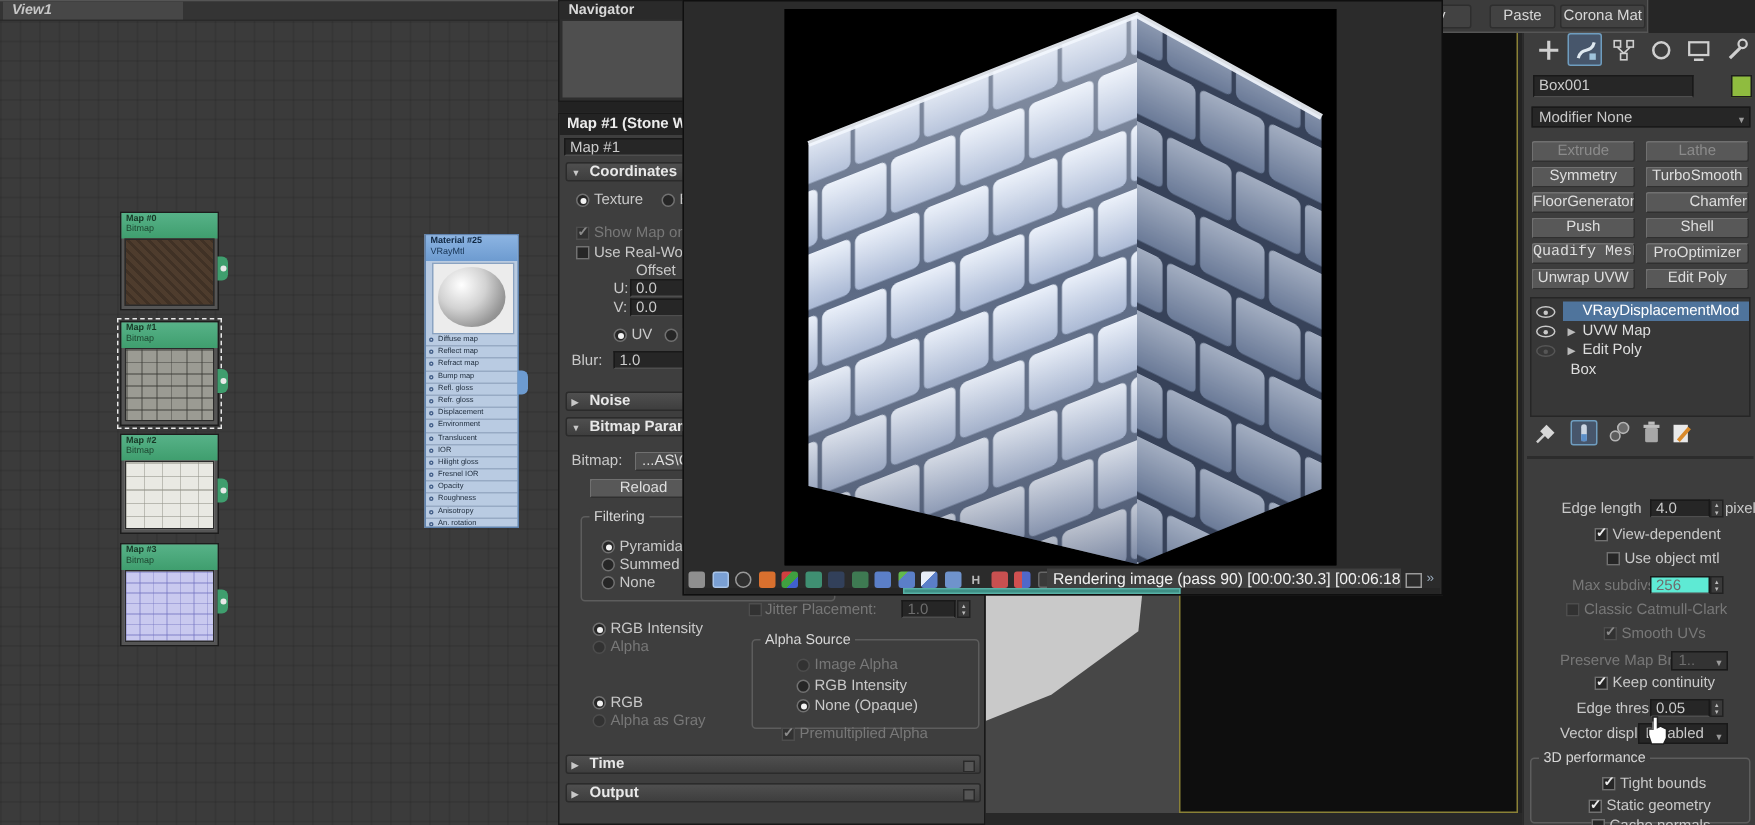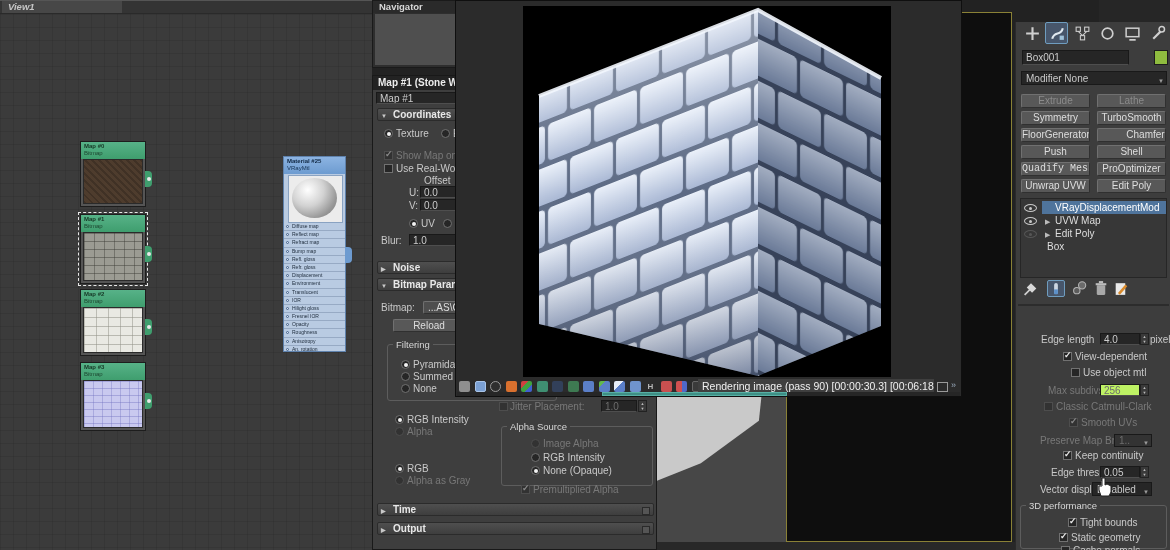--- a/index.html
+++ b/index.html
@@ -311,20 +311,25 @@
     <span class="lbl" style="left:170px;top:376px;">RGB Intensity</span>
     <span class="rad sel" style="left:158px;top:390px;"></span>
     <span class="lbl" style="left:170px;top:389px;">None (Opaque)</span>
     <span class="cb ck dis" style="left:148px;top:409px;"></span>
     <span class="lbl dis" style="left:160px;top:408px;">Premultiplied Alpha</span>
 
     <div class="roll closed" style="left:4px;top:427px;width:277px;"><span>Time</span><span class="rico"></span></div>
     <div class="roll closed" style="left:4px;top:446px;width:277px;"><span>Output</span><span class="rico"></span></div>
   </div>
 
+  <div id="toptb" class="abs z3">
+    <div class="ttbtn" style="left:22px;width:58px;">Copy</div>
+    <div class="ttbtn" style="left:92px;width:44px;">Paste</div>
+    <div class="ttbtn" style="left:139px;width:57px;">Corona Mat</div>
+  </div>
   <div id="tt-dark" class="abs z3"></div>
 
   <div id="cpanel" class="abs z2">
 
     <div id="modsel"></div>
     <span class="cpicon" style="left:8px;">
       <svg viewBox="0 0 16 16">
           <path d="M8 2 V14 M2 8 H14" stroke="#cfcfcf" stroke-width="2" fill="none"></path>
         </svg></span>
     <span class="cpicon" style="left:33px;">
@@ -424,21 +429,21 @@
 
     <span class="lbl" style="left:25px;top:312px;">Edge length</span>
     <div class="fld" style="left:84px;top:311px;width:40px;height:12px;">4.0</div>
     <div class="spin" style="left:124px;top:311px;">▲<br>▼</div>
     <span class="lbl" style="left:134px;top:312px;">pixels</span>
     <span class="cb ck" style="left:47px;top:330px;"></span>
     <span class="lbl" style="left:59px;top:329px;">View-dependent</span>
     <span class="cb" style="left:55px;top:346px;"></span>
     <span class="lbl" style="left:67px;top:345px;">Use object mtl</span>
     <span class="lbl dis" style="left:32px;top:363px;">Max subdivs</span>
-    <div class="fld dis" style="left:84px;top:362px;width:40px;height:12px;background:#bef264;">256</div>
+    <div class="fld dis" style="left:84px;top:362px;width:40px;height:12px;background:#5eead4;">256</div>
     <div class="spin" style="left:124px;top:362px;">▲<br>▼</div>
     <span class="cb dis" style="left:28px;top:380px;"></span>
     <span class="lbl dis" style="left:40px;top:379px;">Classic Catmull-Clark</span>
     <span class="cb ck dis" style="left:53px;top:396px;"></span>
     <span class="lbl dis" style="left:65px;top:395px;">Smooth UVs</span>
     <span class="lbl dis" style="left:24px;top:413px;">Preserve Map Bnd</span>
     <div class="dd dis" style="left:98px;top:412px;width:38px;height:13px;background:#333;">1..</div>
     <span class="cb ck" style="left:47px;top:429px;"></span>
     <span class="lbl" style="left:59px;top:428px;">Keep continuity</span>
     <span class="lbl" style="left:35px;top:445px;">Edge thresh</span>

